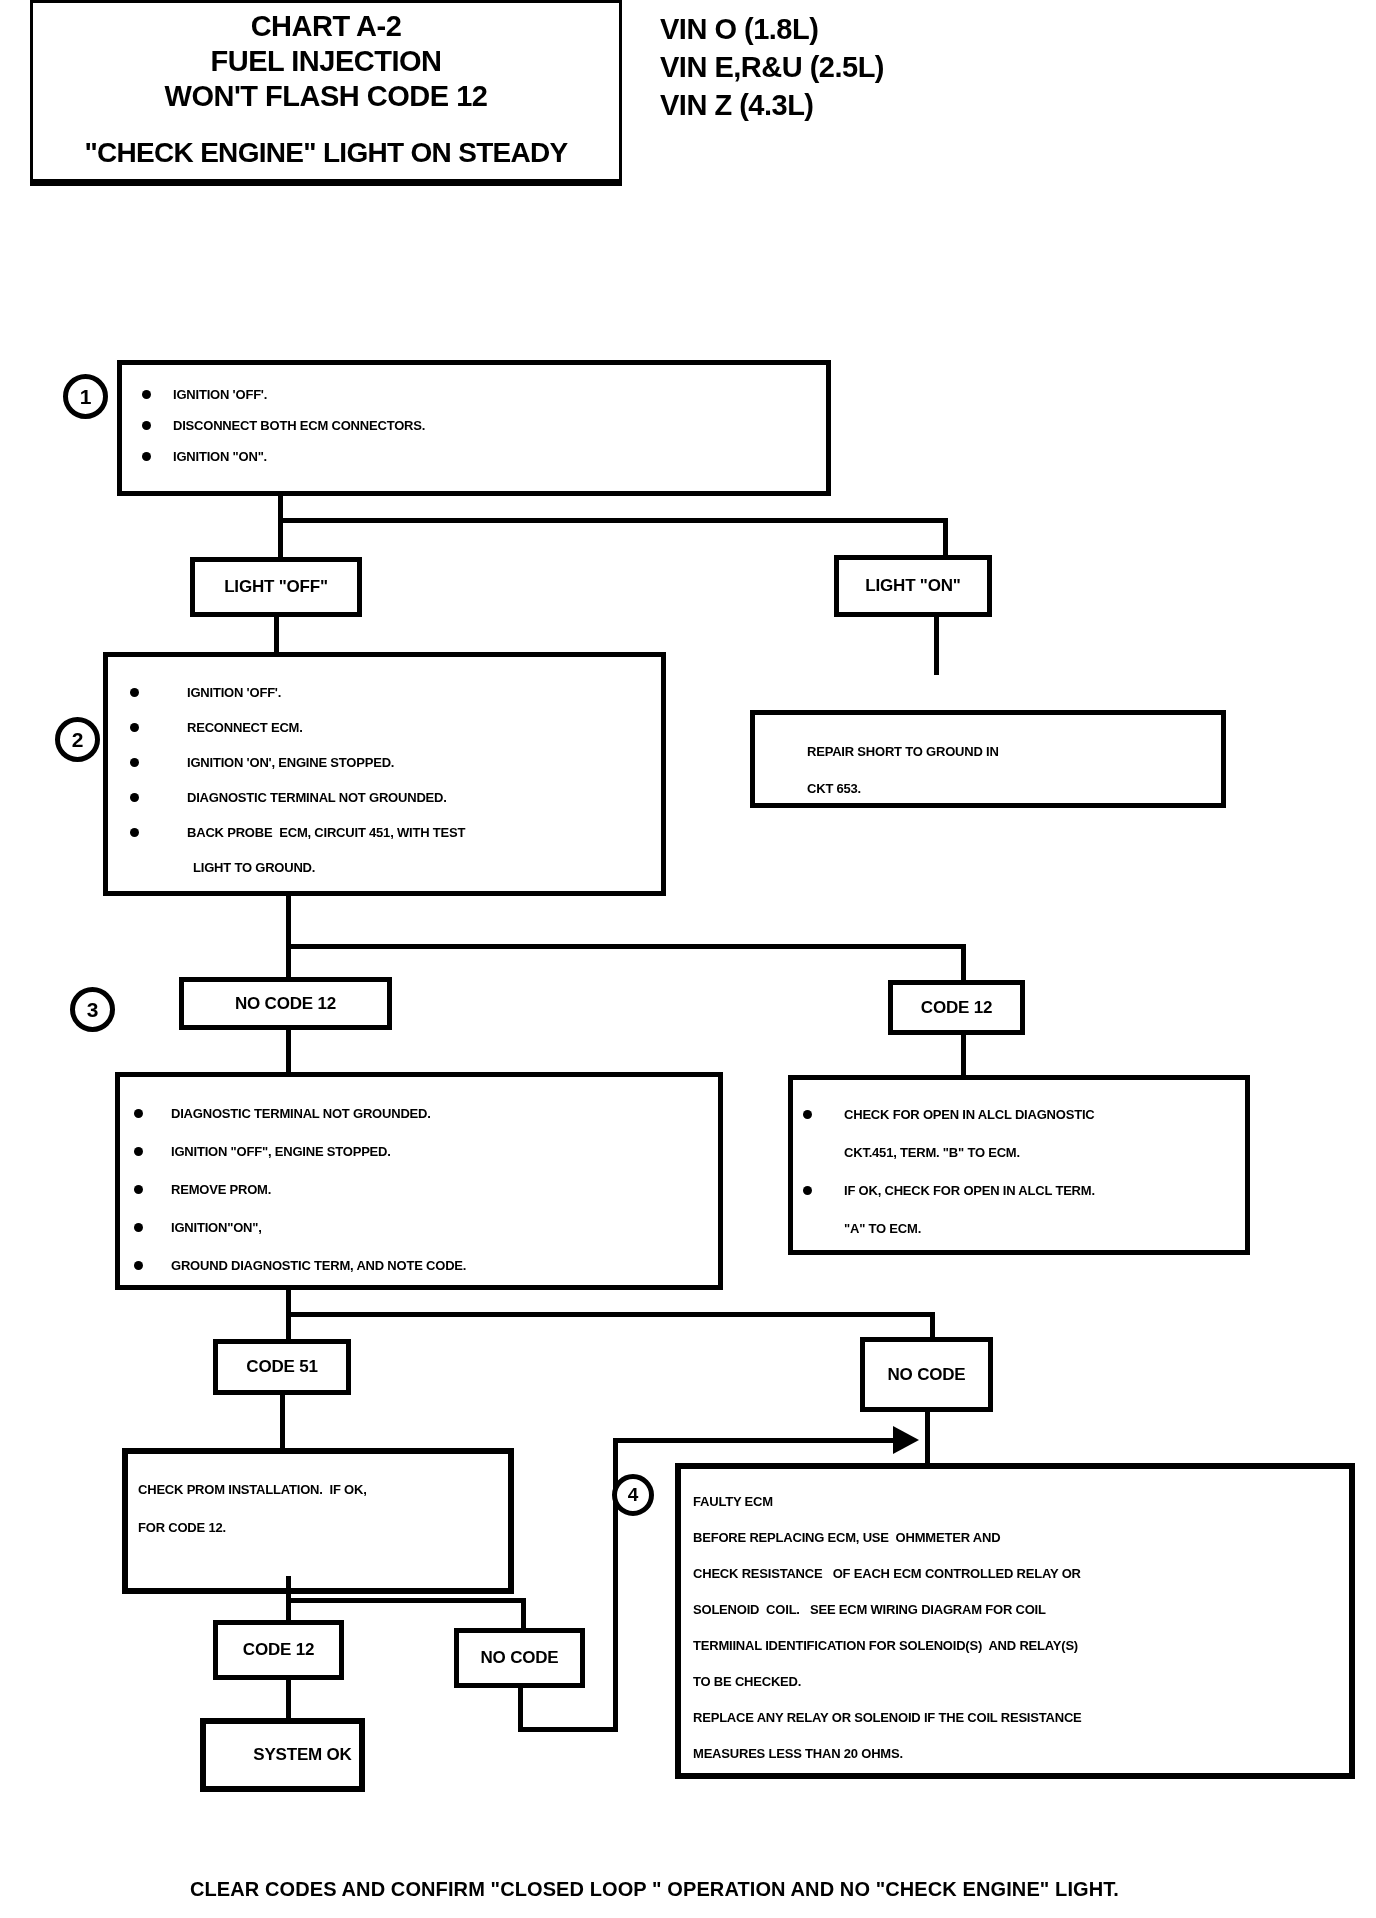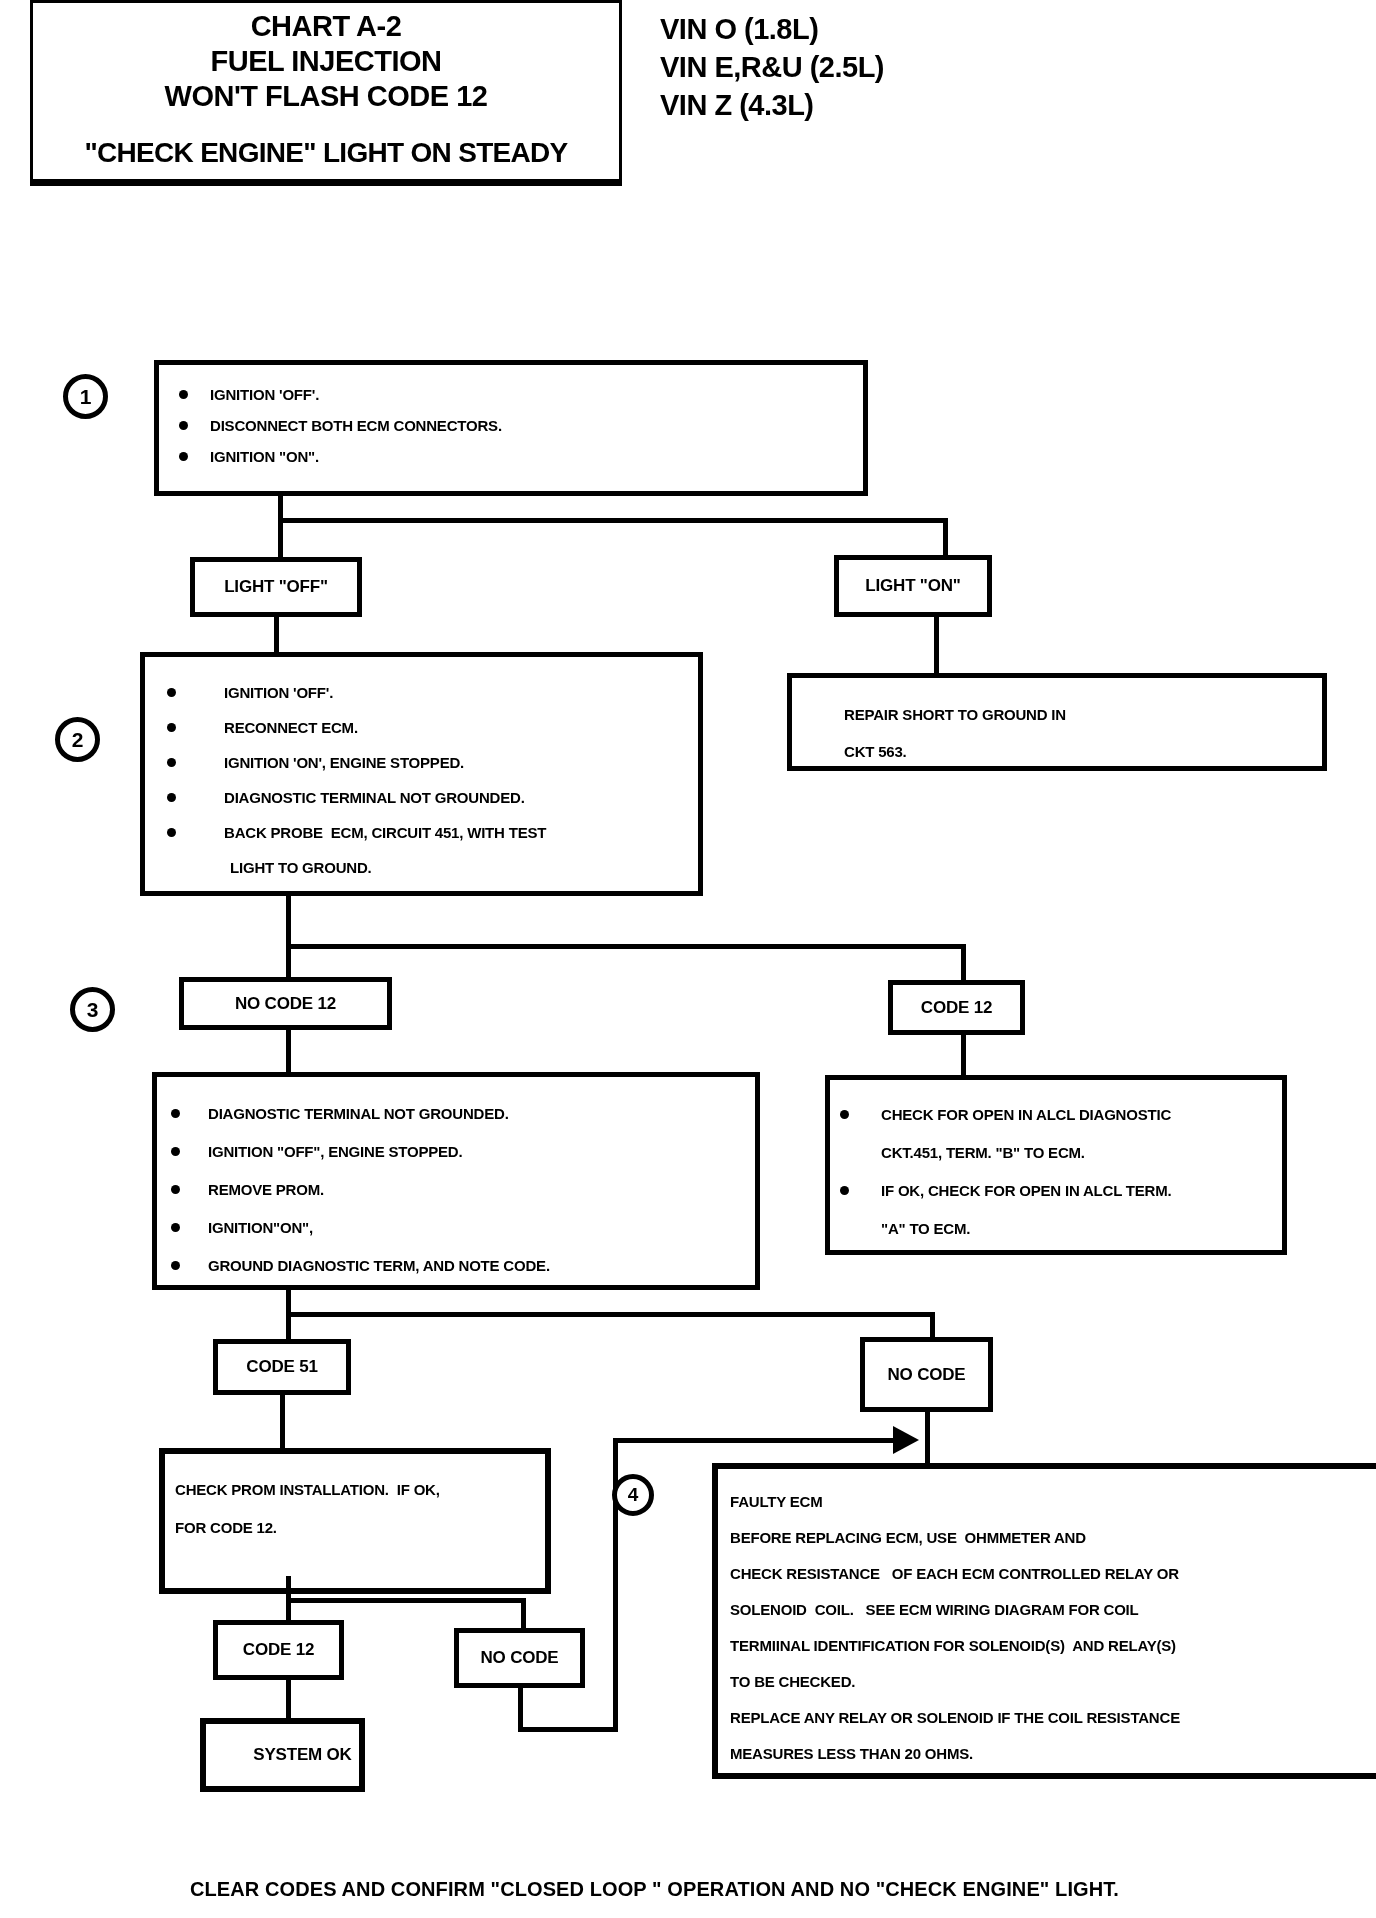--- a/index.html
+++ b/index.html
@@ -16,21 +16,21 @@
              border-bottom:14px solid transparent;border-left:26px solid #000;}
   
   .title-box{position:absolute;left:30px;top:0;width:592px;height:186px;background:#fff;
              border:3px solid #000;border-bottom-width:7px;box-sizing:border-box;
              text-align:center;font-weight:bold;}
   .title-lines{padding-top:6px;font-size:29px;line-height:35px;letter-spacing:-0.5px;}
   .subtitle{position:absolute;left:0;right:0;bottom:10px;font-size:28px;letter-spacing:-0.7px;}
   .vin{position:absolute;left:660px;top:10px;font-weight:bold;font-size:29px;line-height:38px;
        letter-spacing:-0.5px;}
   
-  .bullets{font-weight:bold;font-size:15px;letter-spacing:-0.2px;margin-left:37px;}
+  .bullets{font-weight:bold;font-size:13px;letter-spacing:-0.2px;}
   .label-box{display:flex;align-items:center;justify-content:center;font-weight:bold;
              font-size:17px;letter-spacing:-0.2px;white-space:pre;}
   .row{display:flex;align-items:center;}
   .dot{width:9px;height:9px;border-radius:50%;background:#000;flex:0 0 9px;}
   .txt{white-space:pre;}
   .p-step1{padding:14px 0 0 20px;} .p-step1 .row{height:31px;} .p-step1 .dot{margin-right:22px;}
   .p-step2{padding:18px 0 0 22px;} .p-step2 .row{height:35px;} .p-step2 .dot{margin-right:48px;}
   .p-step2 .cont{padding-left:63px;}
   .p-repair{padding:18px 0 0 52px;} .p-repair .row{height:37px;}
   .p-step3{padding:17px 0 0 14px;} .p-step3 .row{height:38px;} .p-step3 .dot{margin-right:28px;}
@@ -106,26 +106,26 @@
       </div>
     <div class="row">
         <span class="dot"></span>
         <span class="txt">BACK PROBE  ECM, CIRCUIT 451, WITH TEST</span>
       </div>
     <div class="row cont">
         <span class="txt">LIGHT TO GROUND.</span>
       </div>
   </div>
 
-  <div class="box bullets p-repair" style="left:750px;top:673px;width:540px;height:98px;">
+  <div class="box bullets p-repair" style="left:750px;top:710px;width:476px;height:98px;">
     <div class="row">
         <span class="txt">REPAIR SHORT TO GROUND IN</span>
       </div>
     <div class="row">
-        <span class="txt">CKT 563.</span>
+        <span class="txt">CKT 653.</span>
       </div>
   </div>
 
   <div class="line" style="left:286px;top:896px;width:5px;height:83px;"></div>
   <div class="line" style="left:286px;top:944px;width:680px;height:5px;"></div>
   <div class="line" style="left:961px;top:944px;width:5px;height:38px;"></div>
 
   <div class="stepnum" style="left:70px;top:987px;">3</div>
   <div class="box label-box" style="left:179px;top:977px;width:213px;height:53px;">NO CODE 12</div>
   <div class="box label-box" style="left:888px;top:980px;width:137px;height:55px;">CODE 12</div>

